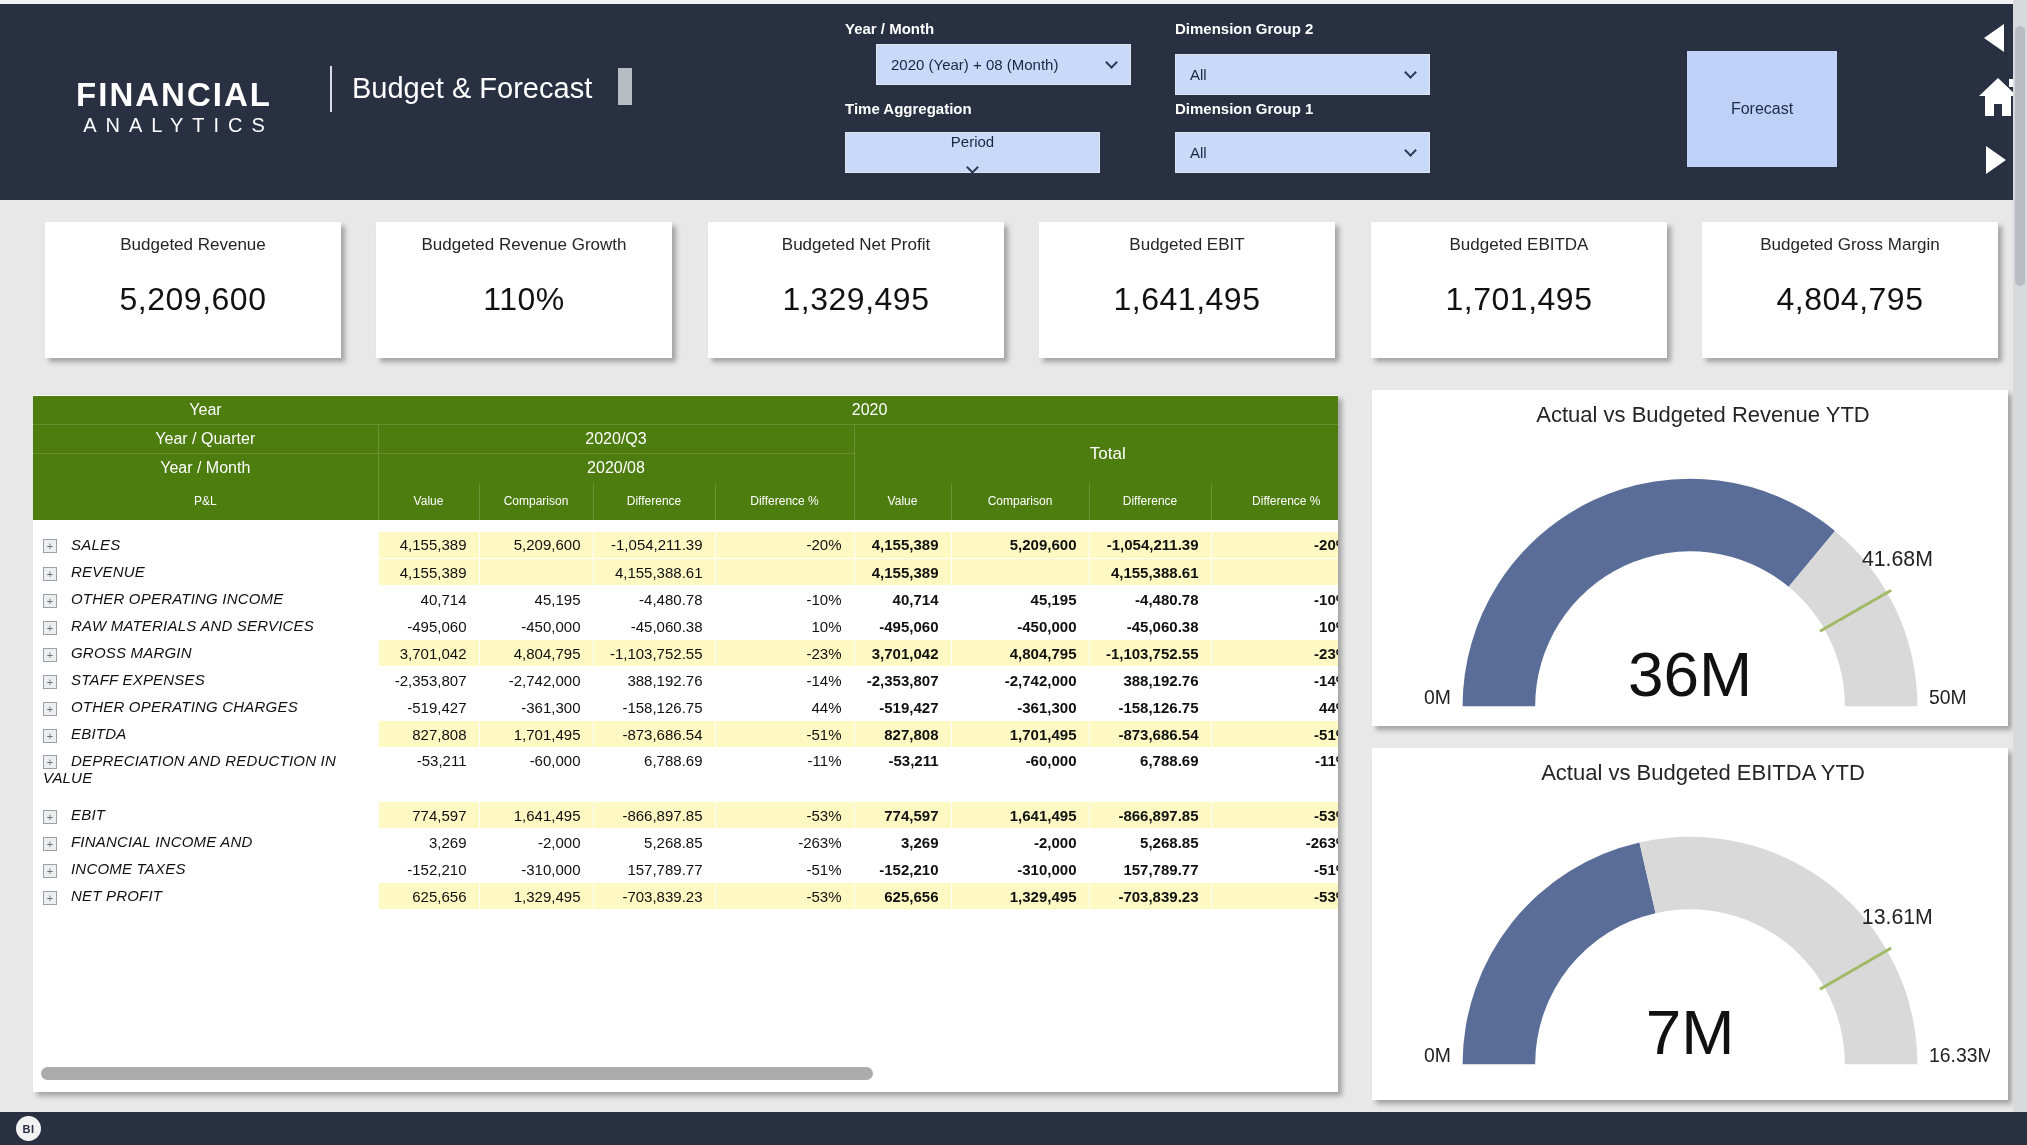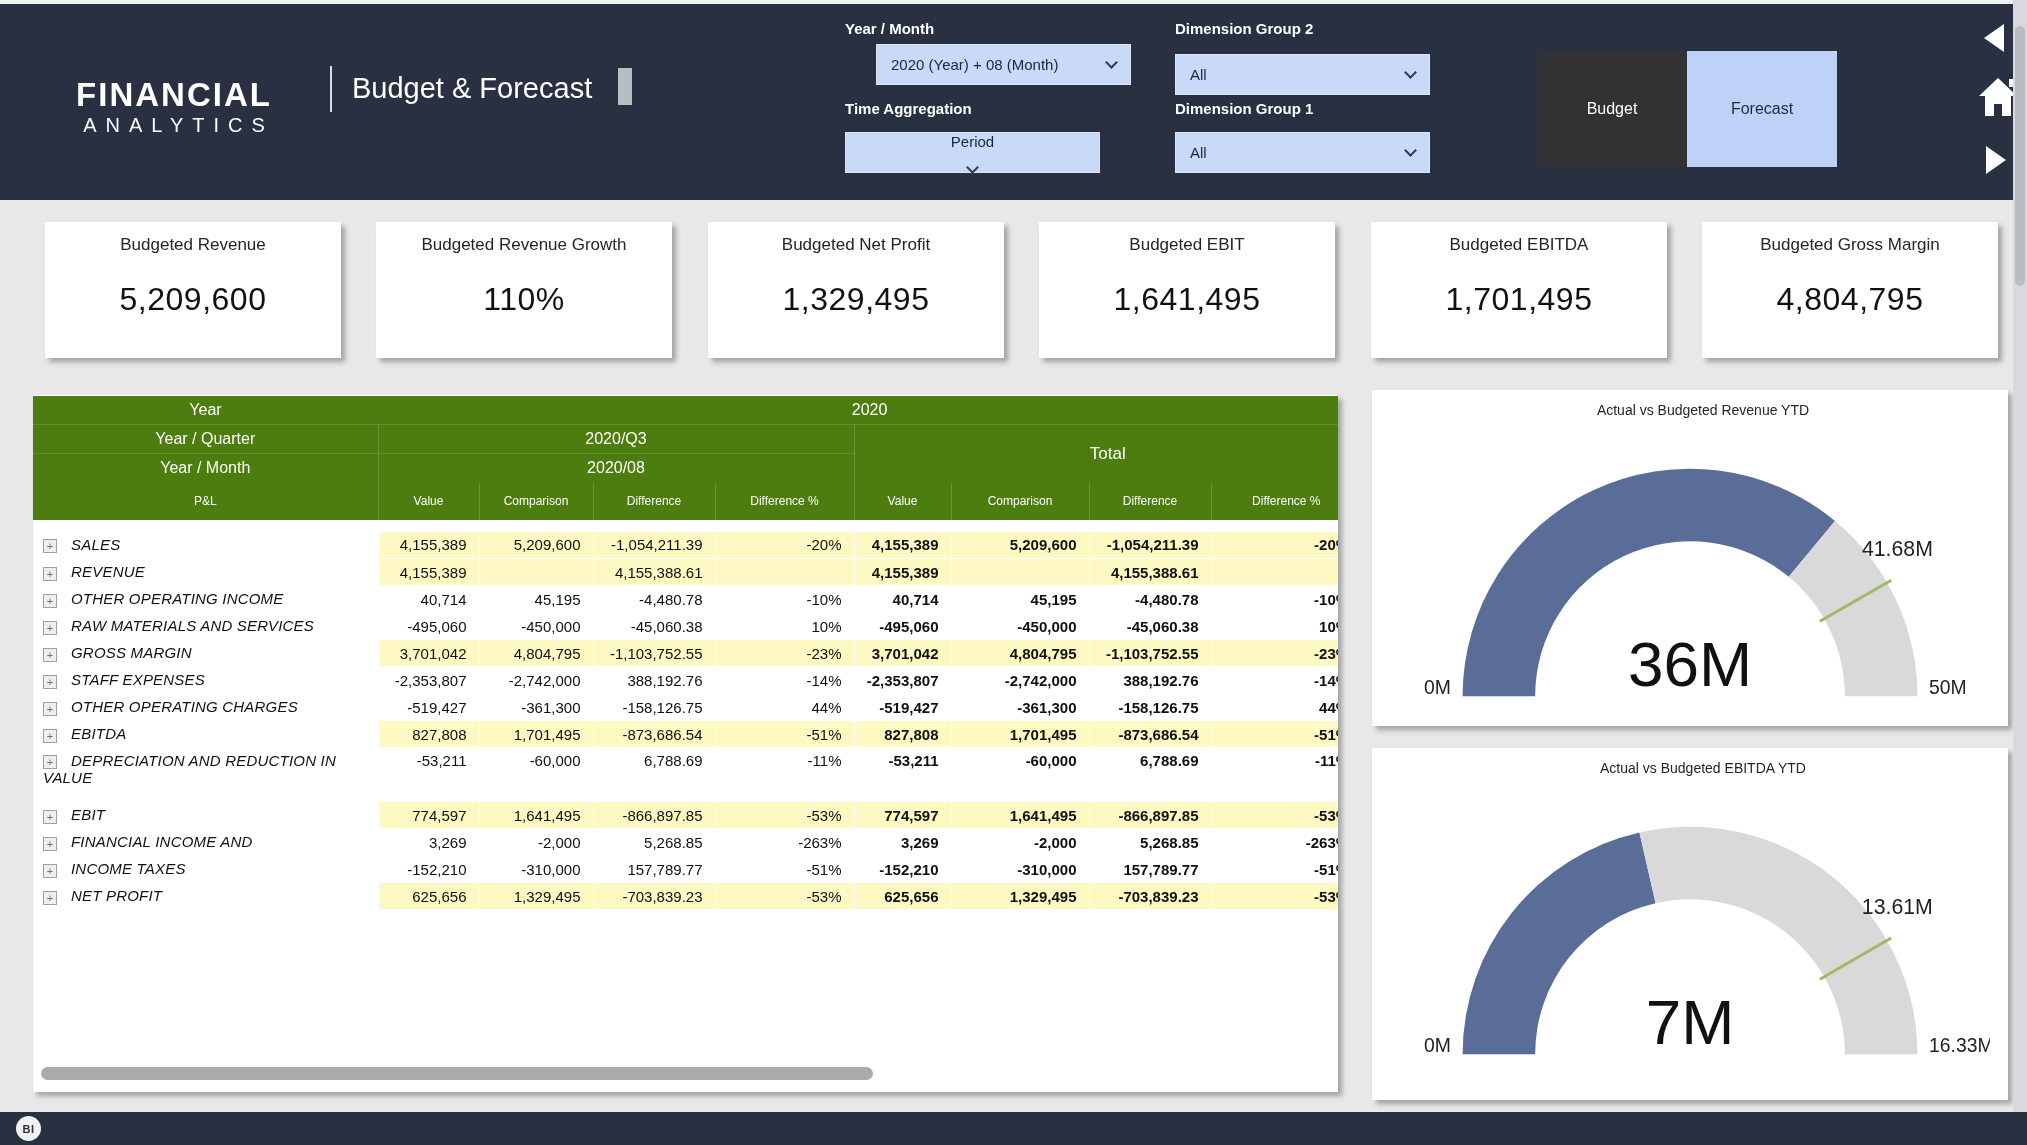--- a/index.html
+++ b/index.html
@@ -71,21 +71,21 @@
             vertical-align:middle; cursor:pointer; }
   .rlabel { font-size:15px; letter-spacing:.2px;font-style:italic; }
   tr.twoline td { vertical-align:top; padding-top:4px; }
   tr.twoline { height:54px;padding-left:14px; }
   .h-scrollbar { position:absolute; left:8px; bottom:12px; width:832px; height:13px;
                  background:#ababab; border-radius:7px; cursor:pointer; }
 
   
   .gauge-card { position:absolute; left:1372px; width:636px; background:#fff;
                 box-shadow:4px 4px 5px rgba(0,0,0,0.30); text-align:center; }
-  .gauge-title { margin-top:12px; font-size:14px; color:#252525;margin-left:26px; }
+  .gauge-title { margin-top:12px; font-size:22px; color:#252525;margin-left:26px; }
   .gauge-svg { display:block; margin:2px auto 0 auto; }
   .g-val { font-size:66px; font-weight:200; fill:#111; font-family:"Liberation Sans", sans-serif; }
   .g-minmax { font-size:20px; fill:#222; font-family:"Liberation Sans", sans-serif; }
   .g-callout { font-size:22px; fill:#222; font-family:"Liberation Sans", sans-serif; }
 </style>
 </head>
 <body>
 
 <div class="topstrip"></div>
 
@@ -115,21 +115,20 @@
     <span>All</span>
     <span class="chev"></span>
   </div>
 
   <div class="filter-label" style="left:1175px; top:96px;">Dimension Group 1</div>
   <div class="dropdown" style="left:1175px; top:128px;">
     <span>All</span>
     <span class="chev"></span>
   </div>
 
-  <button class="btn btn-budget">Budget</button>
   <button class="btn btn-forecast">Forecast</button>
 
   <div class="nav-icons">
     <div class="tri-left"></div>
     <svg class="home-svg" width="40" height="42" viewBox="0 0 40 42">
       <polygon points="20,2 39,20 33,20 33,40 24,40 24,28 16,28 16,40 7,40 7,20 1,20" fill="#ffffff"></polygon>
       <rect x="31" y="3" width="5" height="8" fill="#ffffff"></rect>
     </svg>
     <div class="tri-right"></div>
   </div>

